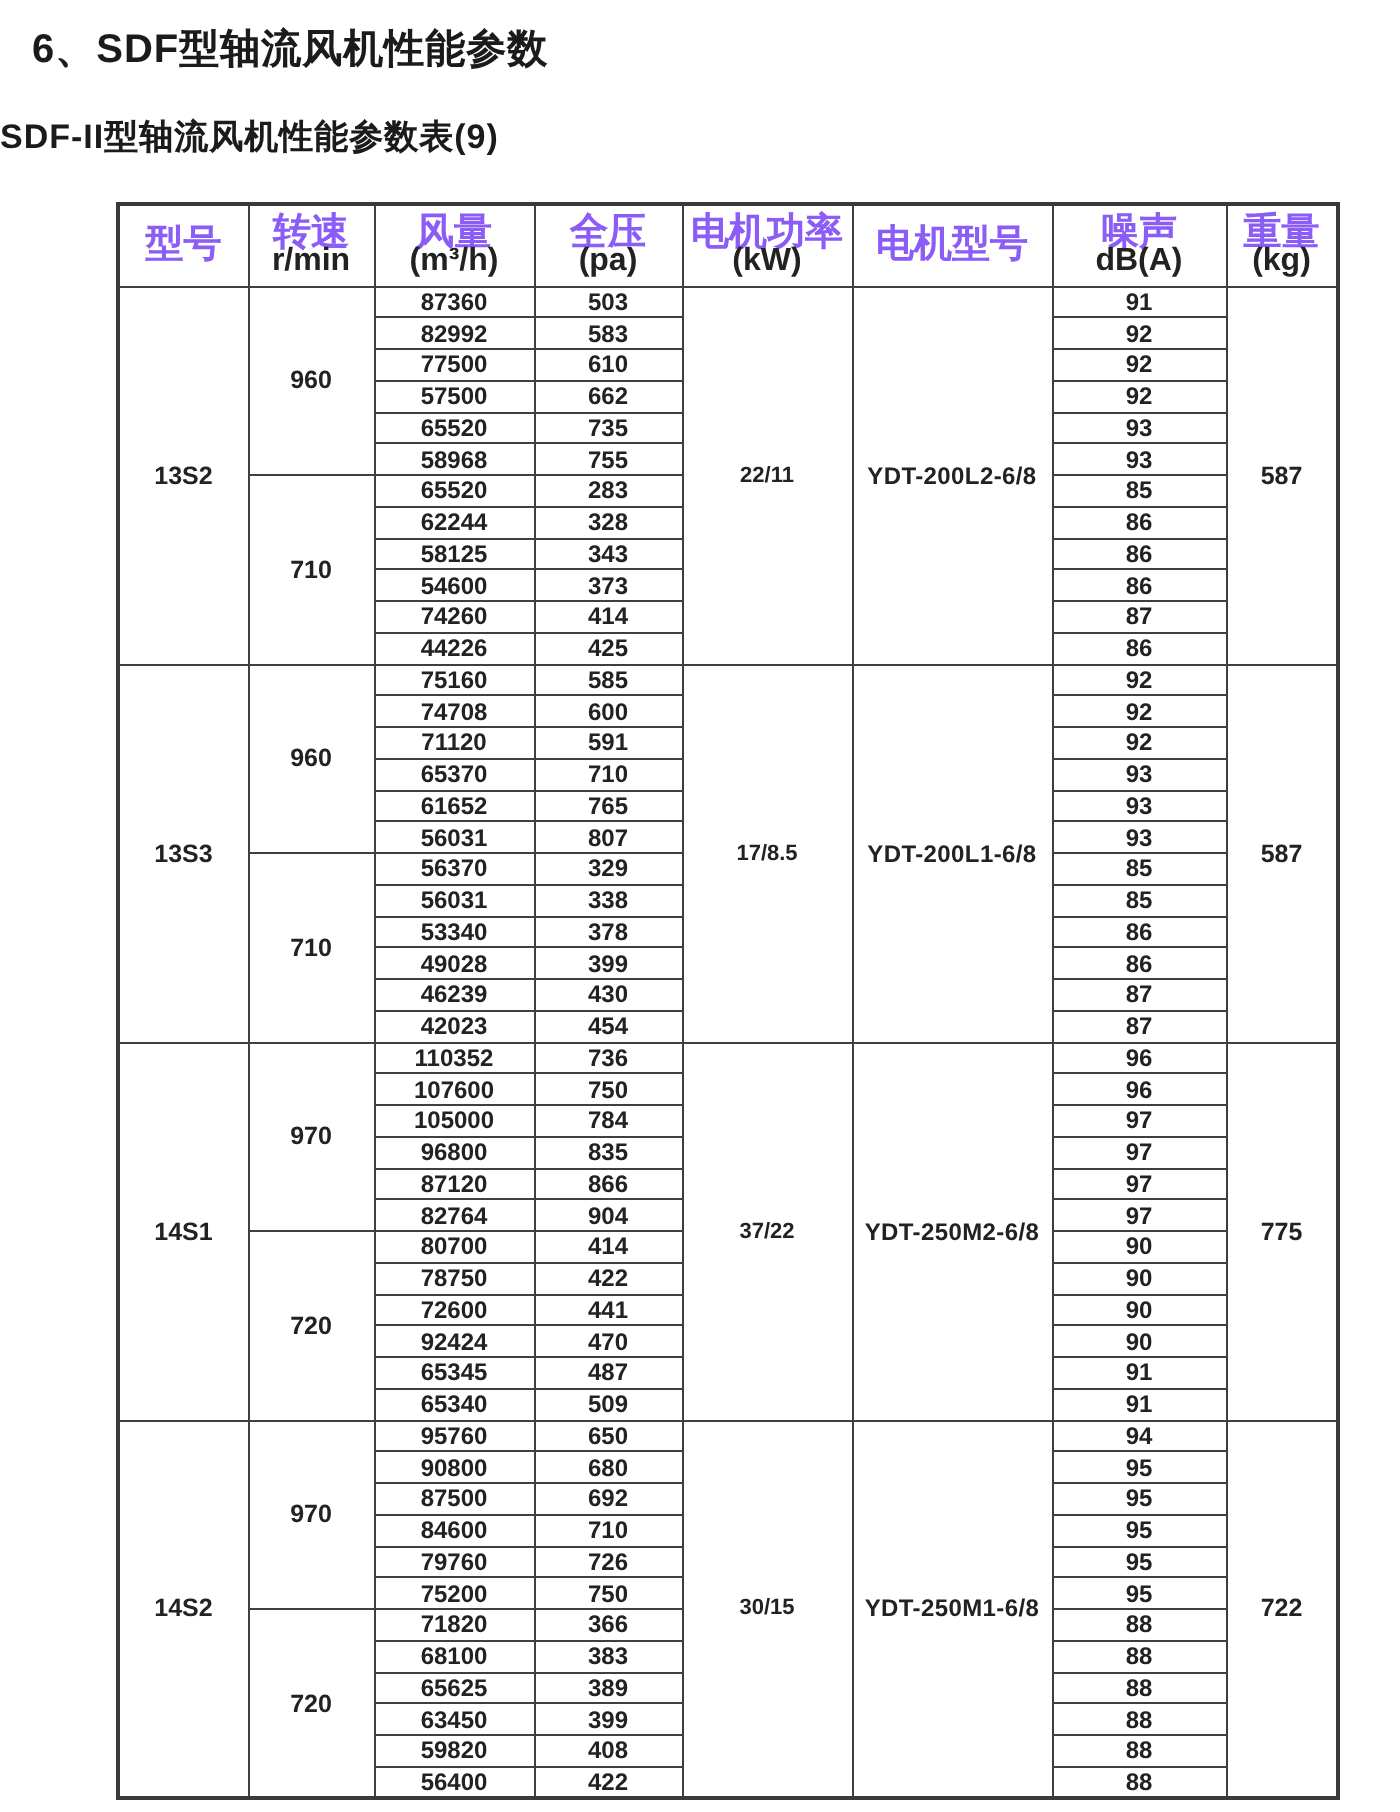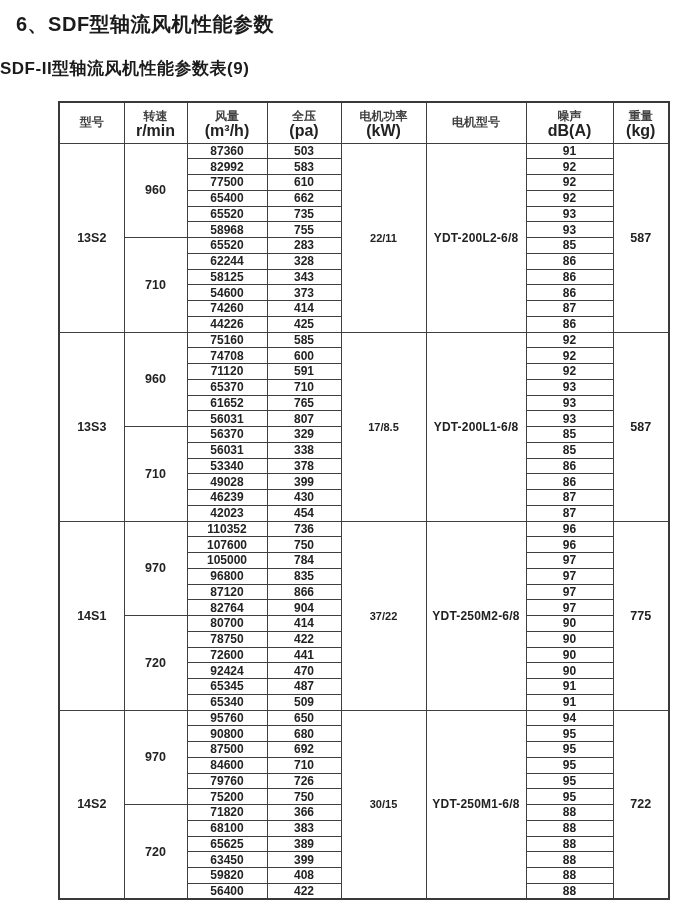--- a/index.html
+++ b/index.html
@@ -41,21 +41,21 @@
     border: 1px solid #3f3f3f;
     text-align: center;
     vertical-align: middle;
     font-weight: bold;
     padding: 0;
     overflow: hidden;
     white-space: nowrap;
   }
   table.perf thead tr { height: 41px; }
   table.perf tbody tr { height: 15.75px; }
-  th .h1 { display: block; font-size: 12px; line-height: 15px; color: #404040; }
+  th .h1 { display: block; font-size: 19px; line-height: 15px; color: #8b5cf6; }
   th .h2 { display: block; font-size: 16px; line-height: 13px; font-family: "Liberation Sans", "DejaVu Sans", sans-serif; color: #222; }
   td { font-size: 12px; color: #222; }
   td.model-cell   { font-size: 12.5px; }
   td.speed-cell   { font-size: 12.5px; }
   td.motor-cell   { font-size: 12px; letter-spacing: 0.2px; }
   td.weight-cell  { font-size: 12.5px; }
   td.power-cell   { font-size: 11px; }
 </style>
 </head>
 <body>
@@ -123,21 +123,21 @@
         <td class="airflow-cell">82992</td>
         <td class="pressure-cell">583</td>
         <td class="noise-cell">92</td>
       </tr>
       <tr>
         <td class="airflow-cell">77500</td>
         <td class="pressure-cell">610</td>
         <td class="noise-cell">92</td>
       </tr>
       <tr>
-        <td class="airflow-cell">65400</td>
+        <td class="airflow-cell">57500</td>
         <td class="pressure-cell">662</td>
         <td class="noise-cell">92</td>
       </tr>
       <tr>
         <td class="airflow-cell">65520</td>
         <td class="pressure-cell">735</td>
         <td class="noise-cell">93</td>
       </tr>
       <tr>
         <td class="airflow-cell">58968</td>

